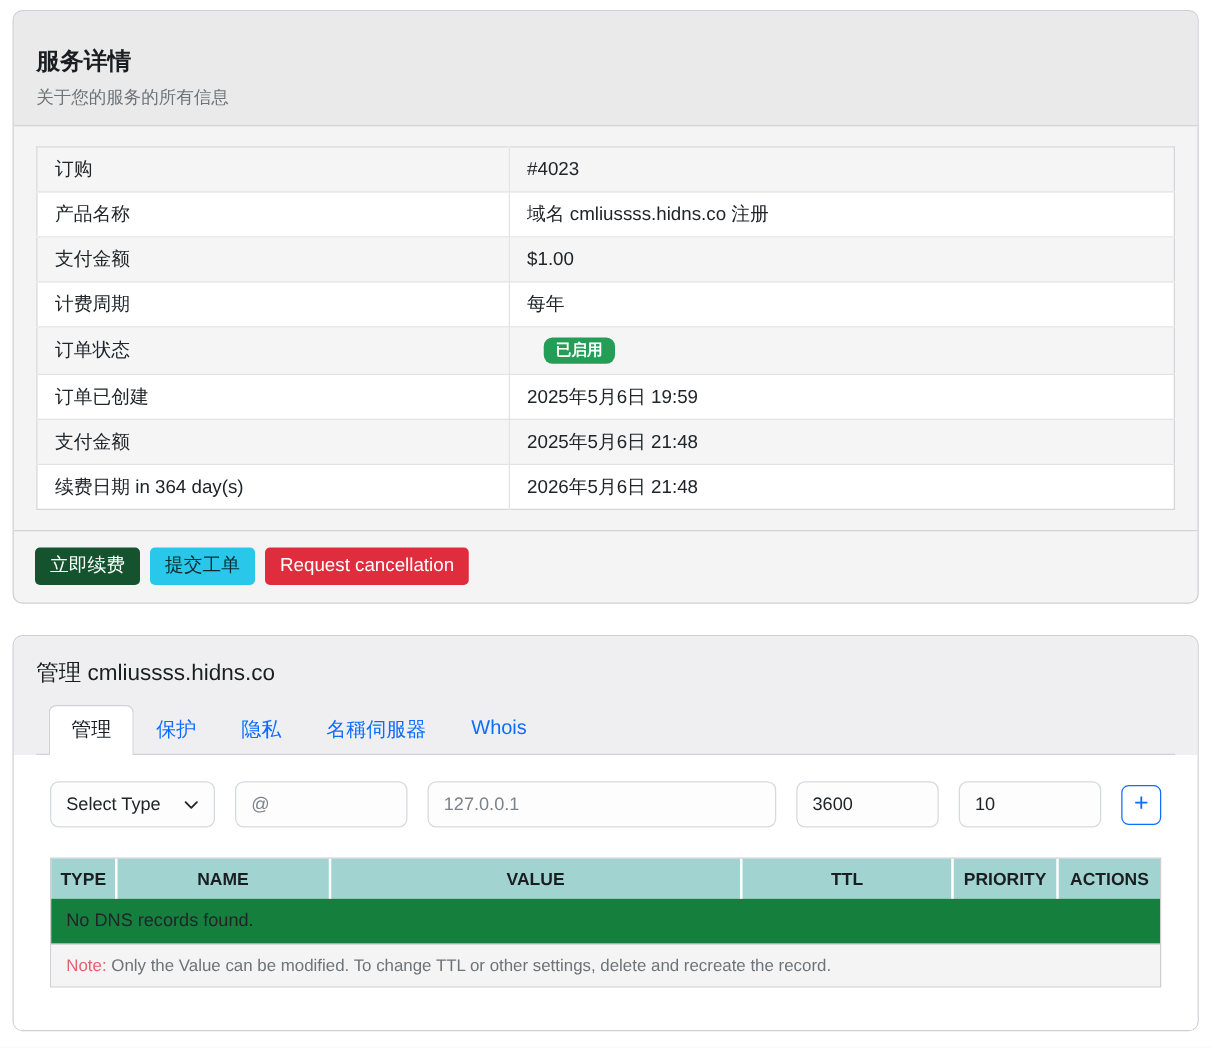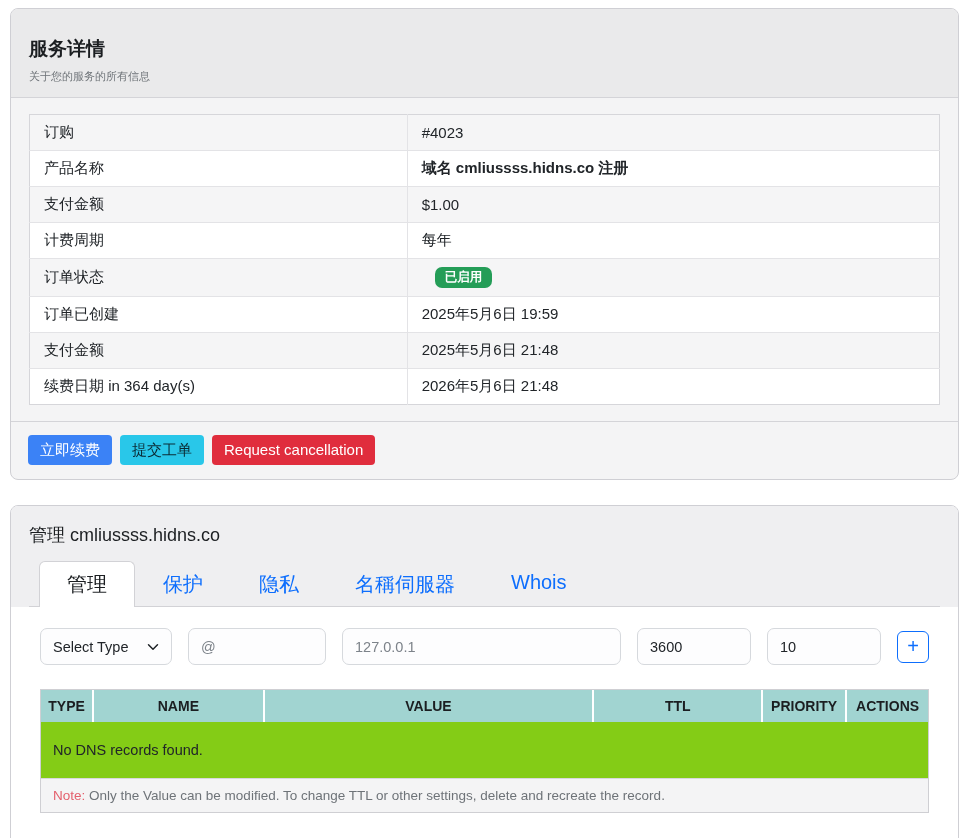--- a/index.html
+++ b/index.html
@@ -23,40 +23,40 @@
   #service-card { margin-top: 8px; }
   #manage-card { margin-top: 25px; background:#ffffff; }
 
   
   .card-header {
     background: #eaeaeb;
     border-bottom: 1px solid #d4d4d8;
     padding: 15px 18px 13px 18px;
   }
   .card-title { font-size: 19px; font-weight: bold; color: #1b1e21; margin-top: 12px; }
-  .card-subtitle { margin-top: 7px; font-size: 11px; color: #6e7378; }
+  .card-subtitle { margin-top: 7px; font-size: 14px; color: #6e7378; }
 
   .card-body { padding: 16px 18px; }
 
   table.service-table {
     width: 100%;
     border-collapse: collapse;
     background: #ffffff;
     border: 1px solid #d6d6da;
     font-size: 15px;
   }
   table.service-table td {
     padding: 8px 14px;
     border-bottom: 1px solid #e3e3e6;
     height: 17px;
   }
   table.service-table tr:last-child td { border-bottom: none; }
   table.service-table tr:nth-child(odd) td { background: #f5f5f6; }
   table.service-table td.label-cell { width: 41.5%; border-right: 1px solid #e3e3e6; }
-  td.bold-value { font-weight: bold; }
+  td.bold-value { font-weight: normal; }
 
   .status-badge {
     display: inline-block;
     background: #249d57;
     color: #ffffff;
     font-size: 12.5px;
     font-weight: bold;
     padding: 4px 10px;
     border-radius: 7px;
     line-height: 1;
@@ -71,39 +71,39 @@
   }
   .btn {
     border: none;
     border-radius: 4px;
     font-size: 15px;
     padding: 6px 12px;
     cursor: pointer;
     font-family: inherit;
     line-height: 1.25;
   }
-  .btn-primary { background: #3b82f6; color: #ffffff; }
+  .btn-primary { background: #14532d; color: #ffffff; }
   .btn-info    { background: #29c7e9; color: #0b2a33; }
   .btn-danger  { background: #e02d3d; color: #ffffff; }
 
   
   .manage-header {
     background: #efeff1;
     padding: 17px 18px 0 18px;
   }
   .manage-title { font-size: 18px; color: #1b1e21; }
   .tab-bar {
     margin-top: 14px;
     padding: 0 10px;
     display: flex;
     border-bottom: 1px solid #d2d2d6;
   }
   .tab {
-    font-size: 20px;
-    padding: 9px 27px;
+    font-size: 16px;
+    padding: 9px 17px;
     color: #0d6efd;
     cursor: pointer;
     margin-bottom: -1px;
     border: 1px solid transparent;
     border-bottom: none;
     border-radius: 6px 6px 0 0;
   }
   .tab.active {
     background: #ffffff;
     color: #1b1e21;
@@ -163,22 +163,22 @@
   }
   .dns-th:last-child { border-right: none; }
   .col-type { width: 6%; }
   .col-name { width: 19.2%; }
   .col-value { width: 37.2%; }
   .col-ttl { width: 19%; }
   .col-priority { width: 9.5%; }
   .col-actions { width: 9.1%; }
 
   .dns-empty-row {
-    background: #84cc16;
-    padding: 20px 12px;
+    background: #15803d;
+    padding: 10px 12px;
     font-size: 14.5px;
     color: #212529;
   }
   .dns-note-row {
     background: #f4f4f5;
     border-top: 1px solid #d8d8dc;
     padding: 9px 12px;
     font-size: 13.5px;
     color: #6e7378;
   }

